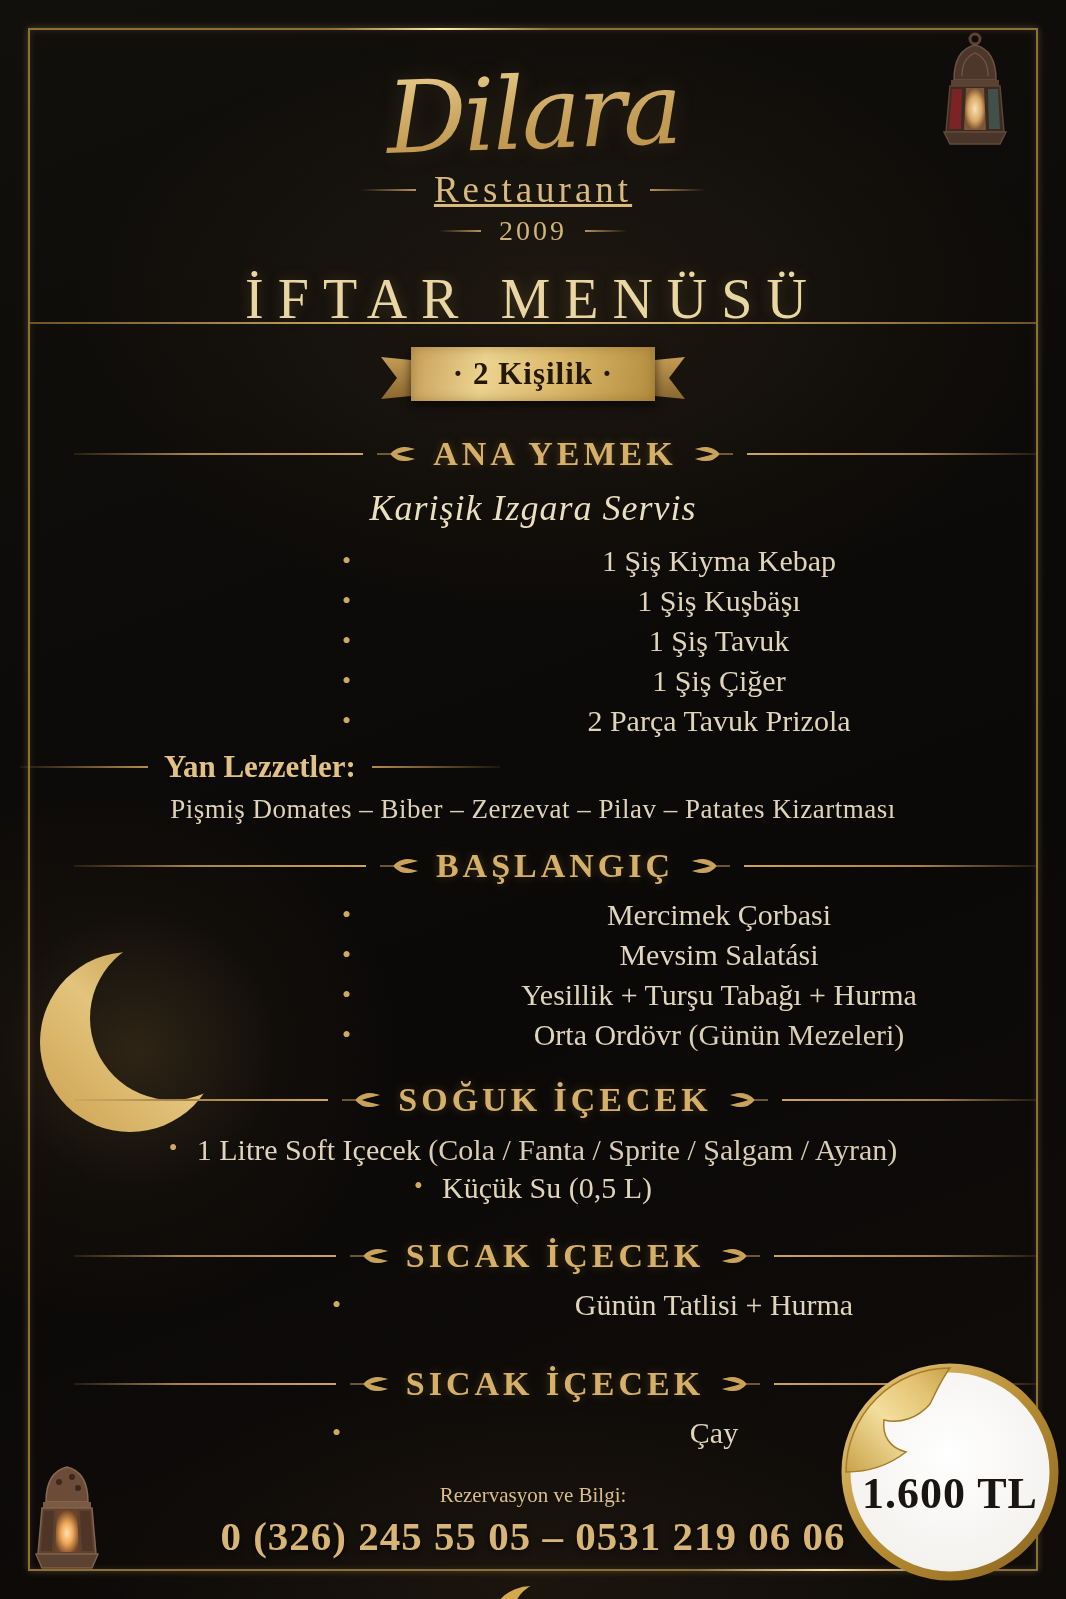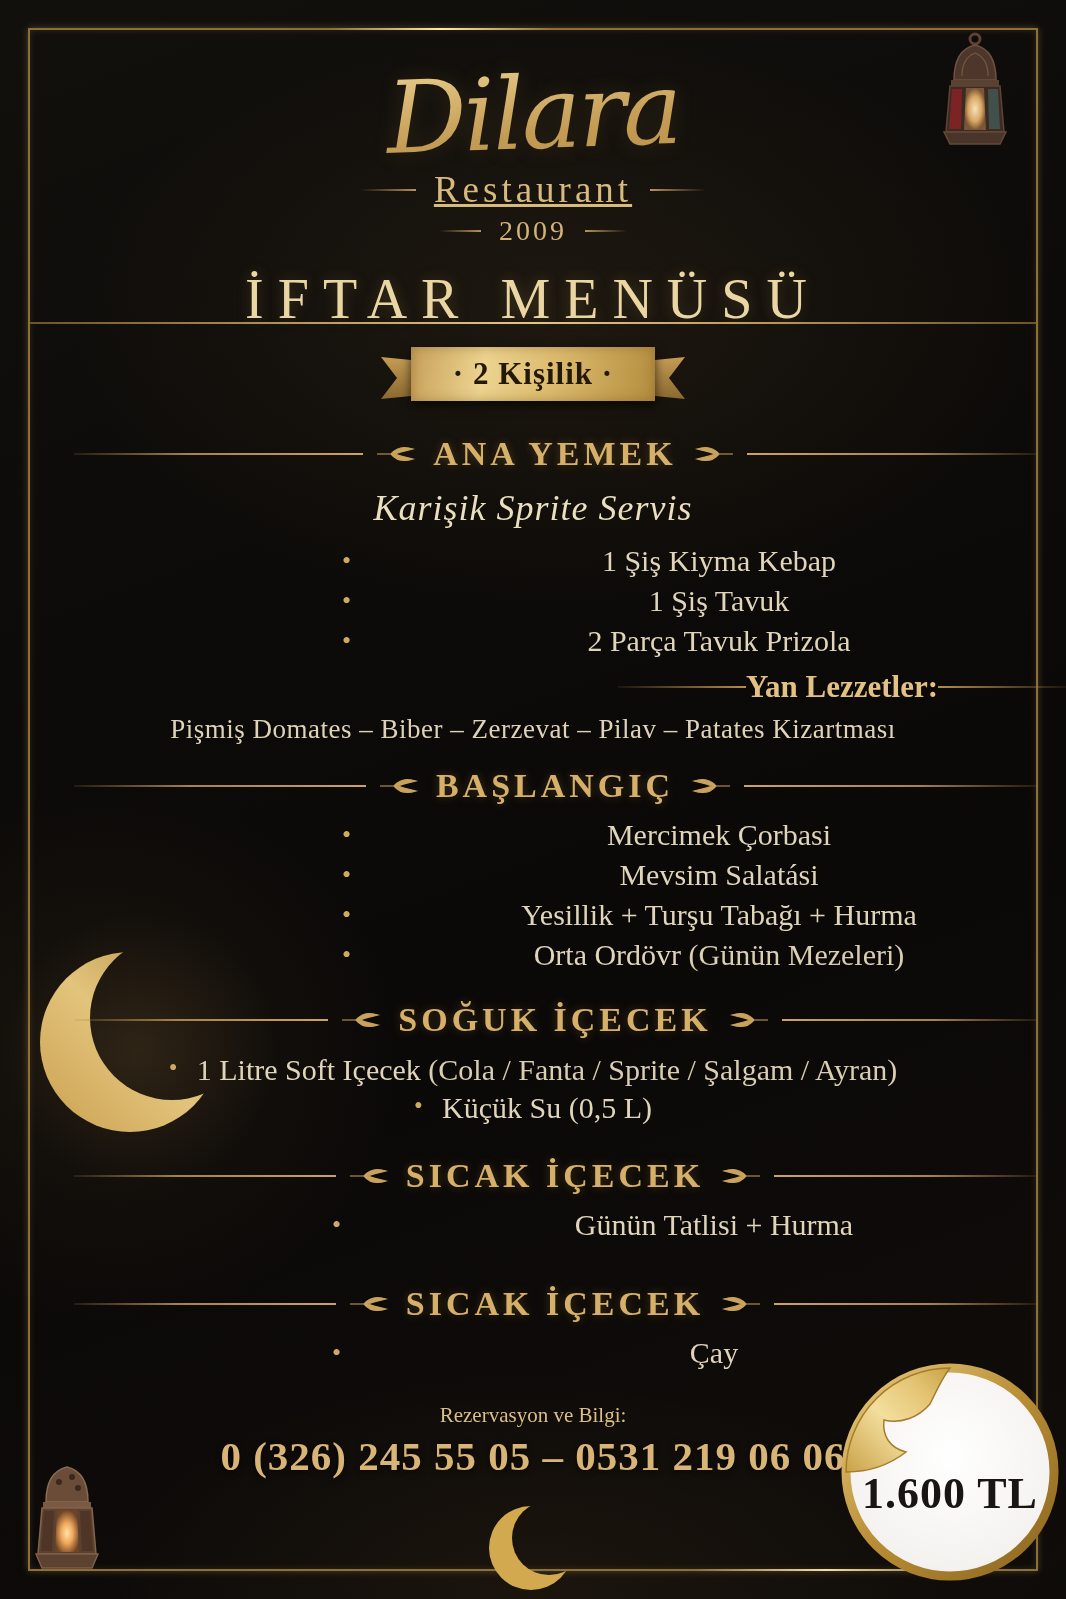--- a/index.html
+++ b/index.html
@@ -75,21 +75,21 @@
 
   
   .mlist { margin-top:12px; text-align:center; list-style:none; }
   .mlist li { position:relative; padding-left:30px; font-size:30px; line-height:40px; color:#e0d5ba; }
   .mlist li::before { content:"•"; position:absolute; left:0; top:0; color:#cfa95e; font-size:26px; }
   .list-ana { margin-left:342px; }
   .list-bas { margin-left:342px; margin-top:10px; }
   .list-sicak { margin-left:332px; margin-top:10px; }
   .note { font-size:30px; color:#d9cdb2;margin-top:27px; }
 
-  .yan-row { display:flex; align-items:center; justify-content:flex-end; margin-top:8px;margin-left:20px; }
+  .yan-row { display:flex; align-items:center; justify-content:flex-start; gap:16px; margin-top:8px;margin-left:20px; }
   .yan-row .line { width:128px; height:2px; background:linear-gradient(90deg,rgba(170,130,70,.1),#b58c4c); }
   .yan-row .line.r { background:linear-gradient(90deg,#b58c4c,rgba(170,130,70,.1)); }
   .yan-title { font-size:31px; font-weight:700; color:#e2c182; }
   .yan-text { margin-top:9px; font-size:27px; color:#ded3b8; letter-spacing:.5px; }
 
   .sec-bas { margin-top:22px; }
   .sec-soguk { margin-top:26px; }
   .sec-sicak1 { margin-top:32px; }
   .sec-sicak2 { margin-top:40px; }
 
@@ -220,25 +220,27 @@
       </span>
       <h2>ANA YEMEK</h2>
       <span class="orn" style="transform:scaleX(-1)">
         <svg width="42" height="18" viewBox="0 0 42 18">
             <path d="M2 9 H16 M16 9 C21 3,29 1,38 4 C30 6,25 7,20 9 C25 11,30 12,38 14 C29 17,21 15,16 9 Z" fill="#c9a35c" stroke="#c9a35c" stroke-width="1.2"></path>
           </svg>
       </span>
       <span class="line r"></span>
     </div>
 
-    <div class="sub-italic">Karişik Sprite Servis</div>
+    <div class="sub-italic">Karişik Izgara Servis</div>
 
     <ul class="mlist list-ana">
       <li>1 Şiş Kiyma Kebap</li>
+      <li>1 Şiş Kuşbäşı</li>
       <li>1 Şiş Tavuk</li>
+      <li>1 Şiş Çiğer</li>
       <li>2 Parça Tavuk Prizola</li>
     </ul>
 
     <div class="yan-row">
       <span class="line"></span>
       <span class="yan-title">Yan Lezzetler:</span>
       <span class="line r"></span>
     </div>
     <div class="yan-text">Pişmiş Domates – Biber – Zerzevat – Pilav – Patates Kizartması</div>
 

